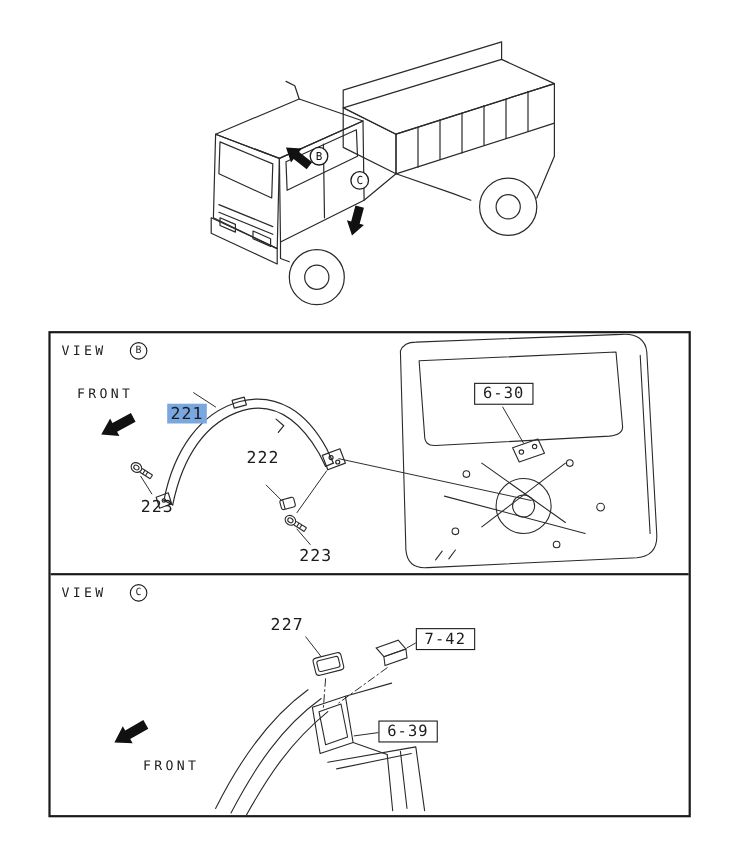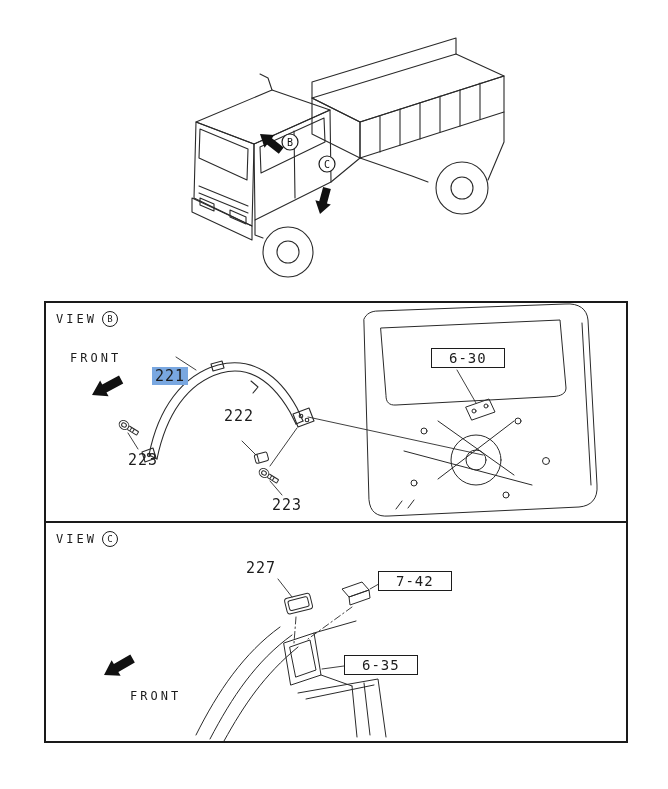--- a/index.html
+++ b/index.html
@@ -6,32 +6,32 @@
   .page{
     position:relative;width:668px;height:789px;background:#ffffff;
     font-family:"DejaVu Sans Mono","Liberation Mono",monospace;color:#1c1c1c;overflow:hidden;
   }
   .truck-svg{position:absolute;left:160px;top:30px;}
   .views-frame{position:absolute;left:44px;top:301px;width:580px;border:2px solid #1a1a1a;background:#fff;}
   .view-section{position:relative;width:580px;height:218px;}
   .view-section + .view-section{border-top:2px solid #1a1a1a;}
   svg.art{position:absolute;left:0;top:0;}
   .label{position:absolute;white-space:nowrap;}
-  .view-head{display:flex;align-items:center;gap:5px;font-size:12px;letter-spacing:3px;}
+  .view-head{display:flex;align-items:center;gap:21px;font-size:12px;letter-spacing:3px;}
   .circle-letter{
     width:14px;height:14px;border:1.4px solid #1c1c1c;border-radius:50%;
     display:flex;align-items:center;justify-content:center;
     font-size:9px;letter-spacing:0;flex:0 0 auto;
   }
   .front-label{font-size:12px;letter-spacing:3px;}
   .part-label{font-size:15px;letter-spacing:1px;cursor:pointer;}
   .part-label.highlight{background:var(--highlight,#79a7e0);padding:0 3px;}
   .ref-box{
     position:absolute;border:1.4px solid #1c1c1c;background:#fff;
-    font-size:14px;letter-spacing:1px;padding:1px 17px;cursor:pointer;
+    font-size:14px;letter-spacing:1px;padding:1px 7px;cursor:pointer;
   }
 </style>
 </head>
 <body>
 
 <div class="page">
 
   <svg class="truck-svg" width="360" height="265" viewBox="0 0 360 265">
     <g fill="none" stroke="#2a2a2a" stroke-width="1.1" stroke-linejoin="round" stroke-linecap="round">
       <polygon points="152,68 296,24 344,46 200,92"></polygon>
@@ -200,18 +200,18 @@
           <polygon points="0,0 14,-9 14,-4.5 33,-4.5 33,4.5 14,4.5 14,9" fill="#111" stroke="none"></polygon>
         </g>
       </svg>
 
       <div class="label view-head" style="left:10px;top:8px;">
         <span>VIEW</span>
         <span class="circle-letter">C</span>
       </div>
       <div class="label part-label" style="left:200px;top:36px;">227</div>
       <div class="ref-box" style="left:332px;top:48px;">7-42</div>
-      <div class="ref-box" style="left:298px;top:132px;">6-35</div>
+      <div class="ref-box" style="left:298px;top:132px;">6-39</div>
       <div class="label front-label" style="left:84px;top:166px;">FRONT</div>
     </section>
 
   </div>
 </div>
 
 </body></html>

